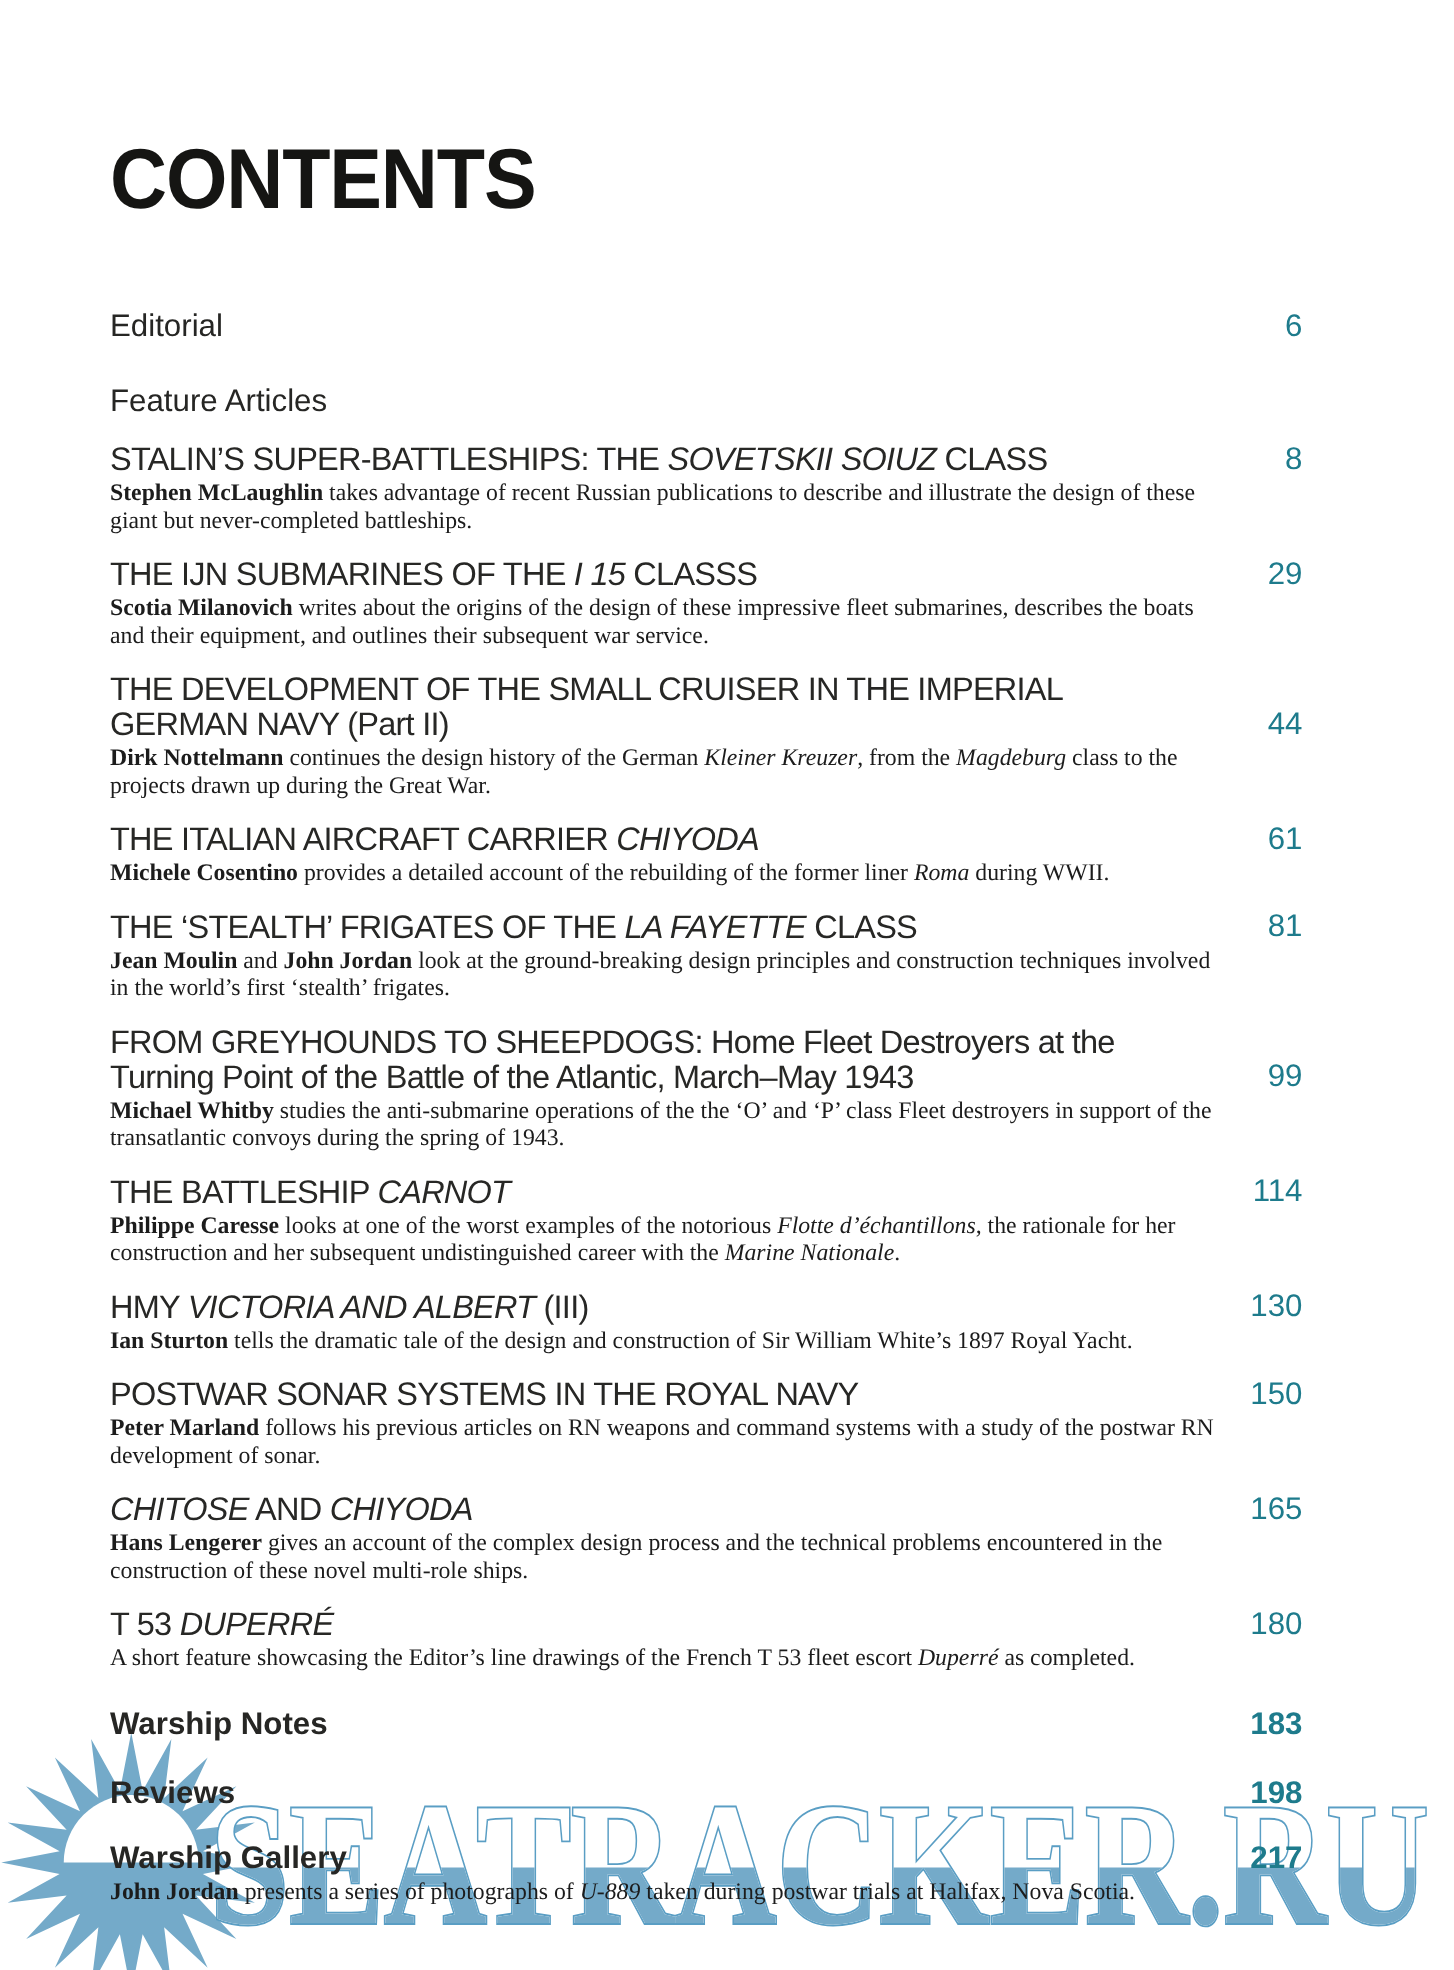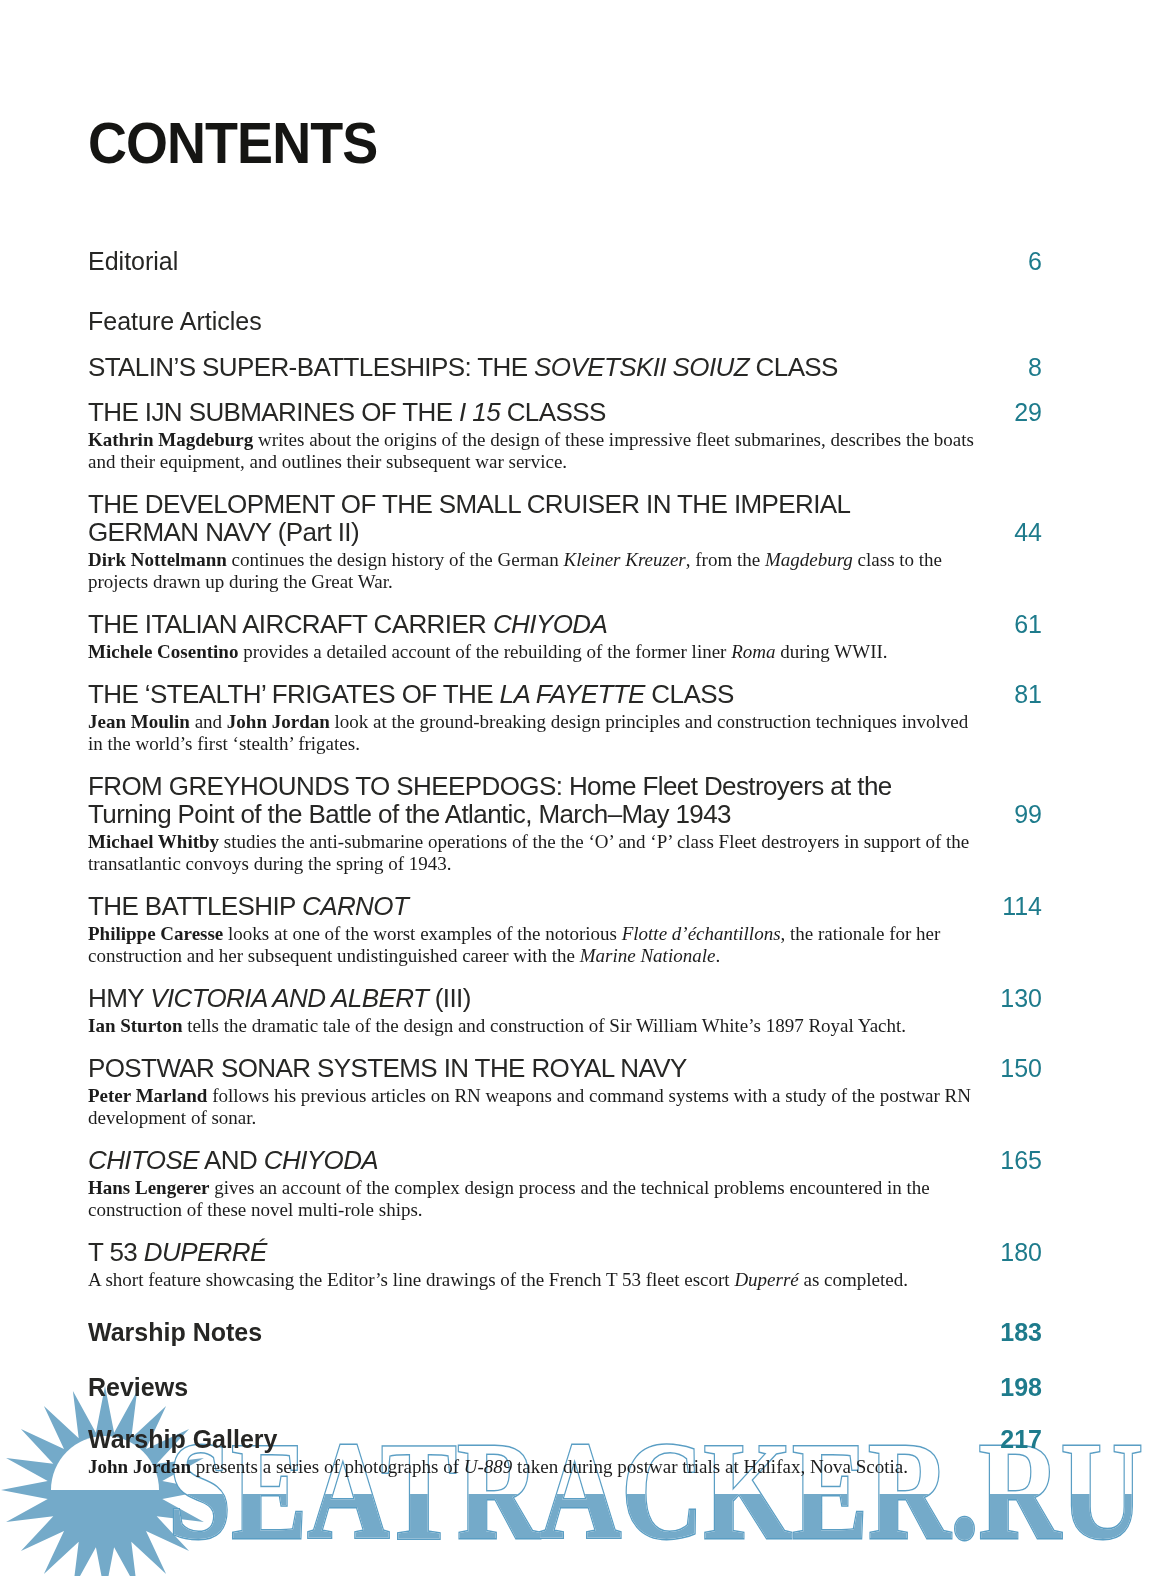--- a/index.html
+++ b/index.html
@@ -8,21 +8,21 @@
     overflow:hidden;
     font-family:"Liberation Sans",sans-serif;
     -webkit-font-smoothing:antialiased;
   }
   .content{
     position:relative;z-index:2;
     padding:0 121px 0 88px;
   }
   .contents-title{
     margin:104px 0 0 0;
-    font-size:58px;line-height:78px;font-weight:bold;color:#151513;
+    font-size:68px;line-height:78px;font-weight:bold;color:#151513;
     letter-spacing:-1px;
   }
   .contents-title .squeeze{display:inline-block;transform:scaleX(.93);transform-origin:left center;}
   .toc-row{
     display:flex;align-items:flex-end;
     font-size:25px;line-height:30px;color:#262624;
   }
   .row-editorial{margin-top:64px;font-weight:500;}
   .row-feature{margin-top:30px;font-weight:400;}
   .row-section{font-weight:600;}
@@ -86,28 +86,29 @@
   <div class="toc-row row-feature">
     <span>Feature Articles</span>
   </div>
 
   <div>
     <div class="entry">
       <div class="entry-head">
         <div class="entry-title"><span>STALIN’S SUPER-BATTLESHIPS: THE </span><span class="seg-i">SOVETSKII SOIUZ</span><span> CLASS</span></div>
         <div class="entry-page num">8</div>
       </div>
+      <div class="entry-desc"><span class="seg-b">Stephen McLaughlin</span><span> takes advantage of recent Russian publications to describe and illustrate the design of these giant but never-completed battleships.</span></div>
     </div>
 
     <div class="entry">
       <div class="entry-head">
         <div class="entry-title"><span>THE IJN SUBMARINES OF THE </span><span class="seg-i">I 15</span><span> CLASSS</span></div>
         <div class="entry-page num">29</div>
       </div>
-      <div class="entry-desc"><span class="seg-b">Kathrin Magdeburg</span><span> writes about the origins of the design of these impressive fleet submarines, describes the boats and their equipment, and outlines their subsequent war service.</span></div>
+      <div class="entry-desc"><span class="seg-b">Scotia Milanovich</span><span> writes about the origins of the design of these impressive fleet submarines, describes the boats and their equipment, and outlines their subsequent war service.</span></div>
     </div>
 
     <div class="entry">
       <div class="entry-head">
         <div class="entry-title"><span>THE DEVELOPMENT OF THE SMALL CRUISER IN THE IMPERIAL GERMAN NAVY (Part II)</span></div>
         <div class="entry-page num">44</div>
       </div>
       <div class="entry-desc"><span class="seg-b">Dirk Nottelmann</span><span> continues the design history of the German </span><span class="seg-i">Kleiner Kreuzer</span><span>, from the </span><span class="seg-i">Magdeburg</span><span> class to the projects drawn up during the Great War.</span></div>
     </div>
 

